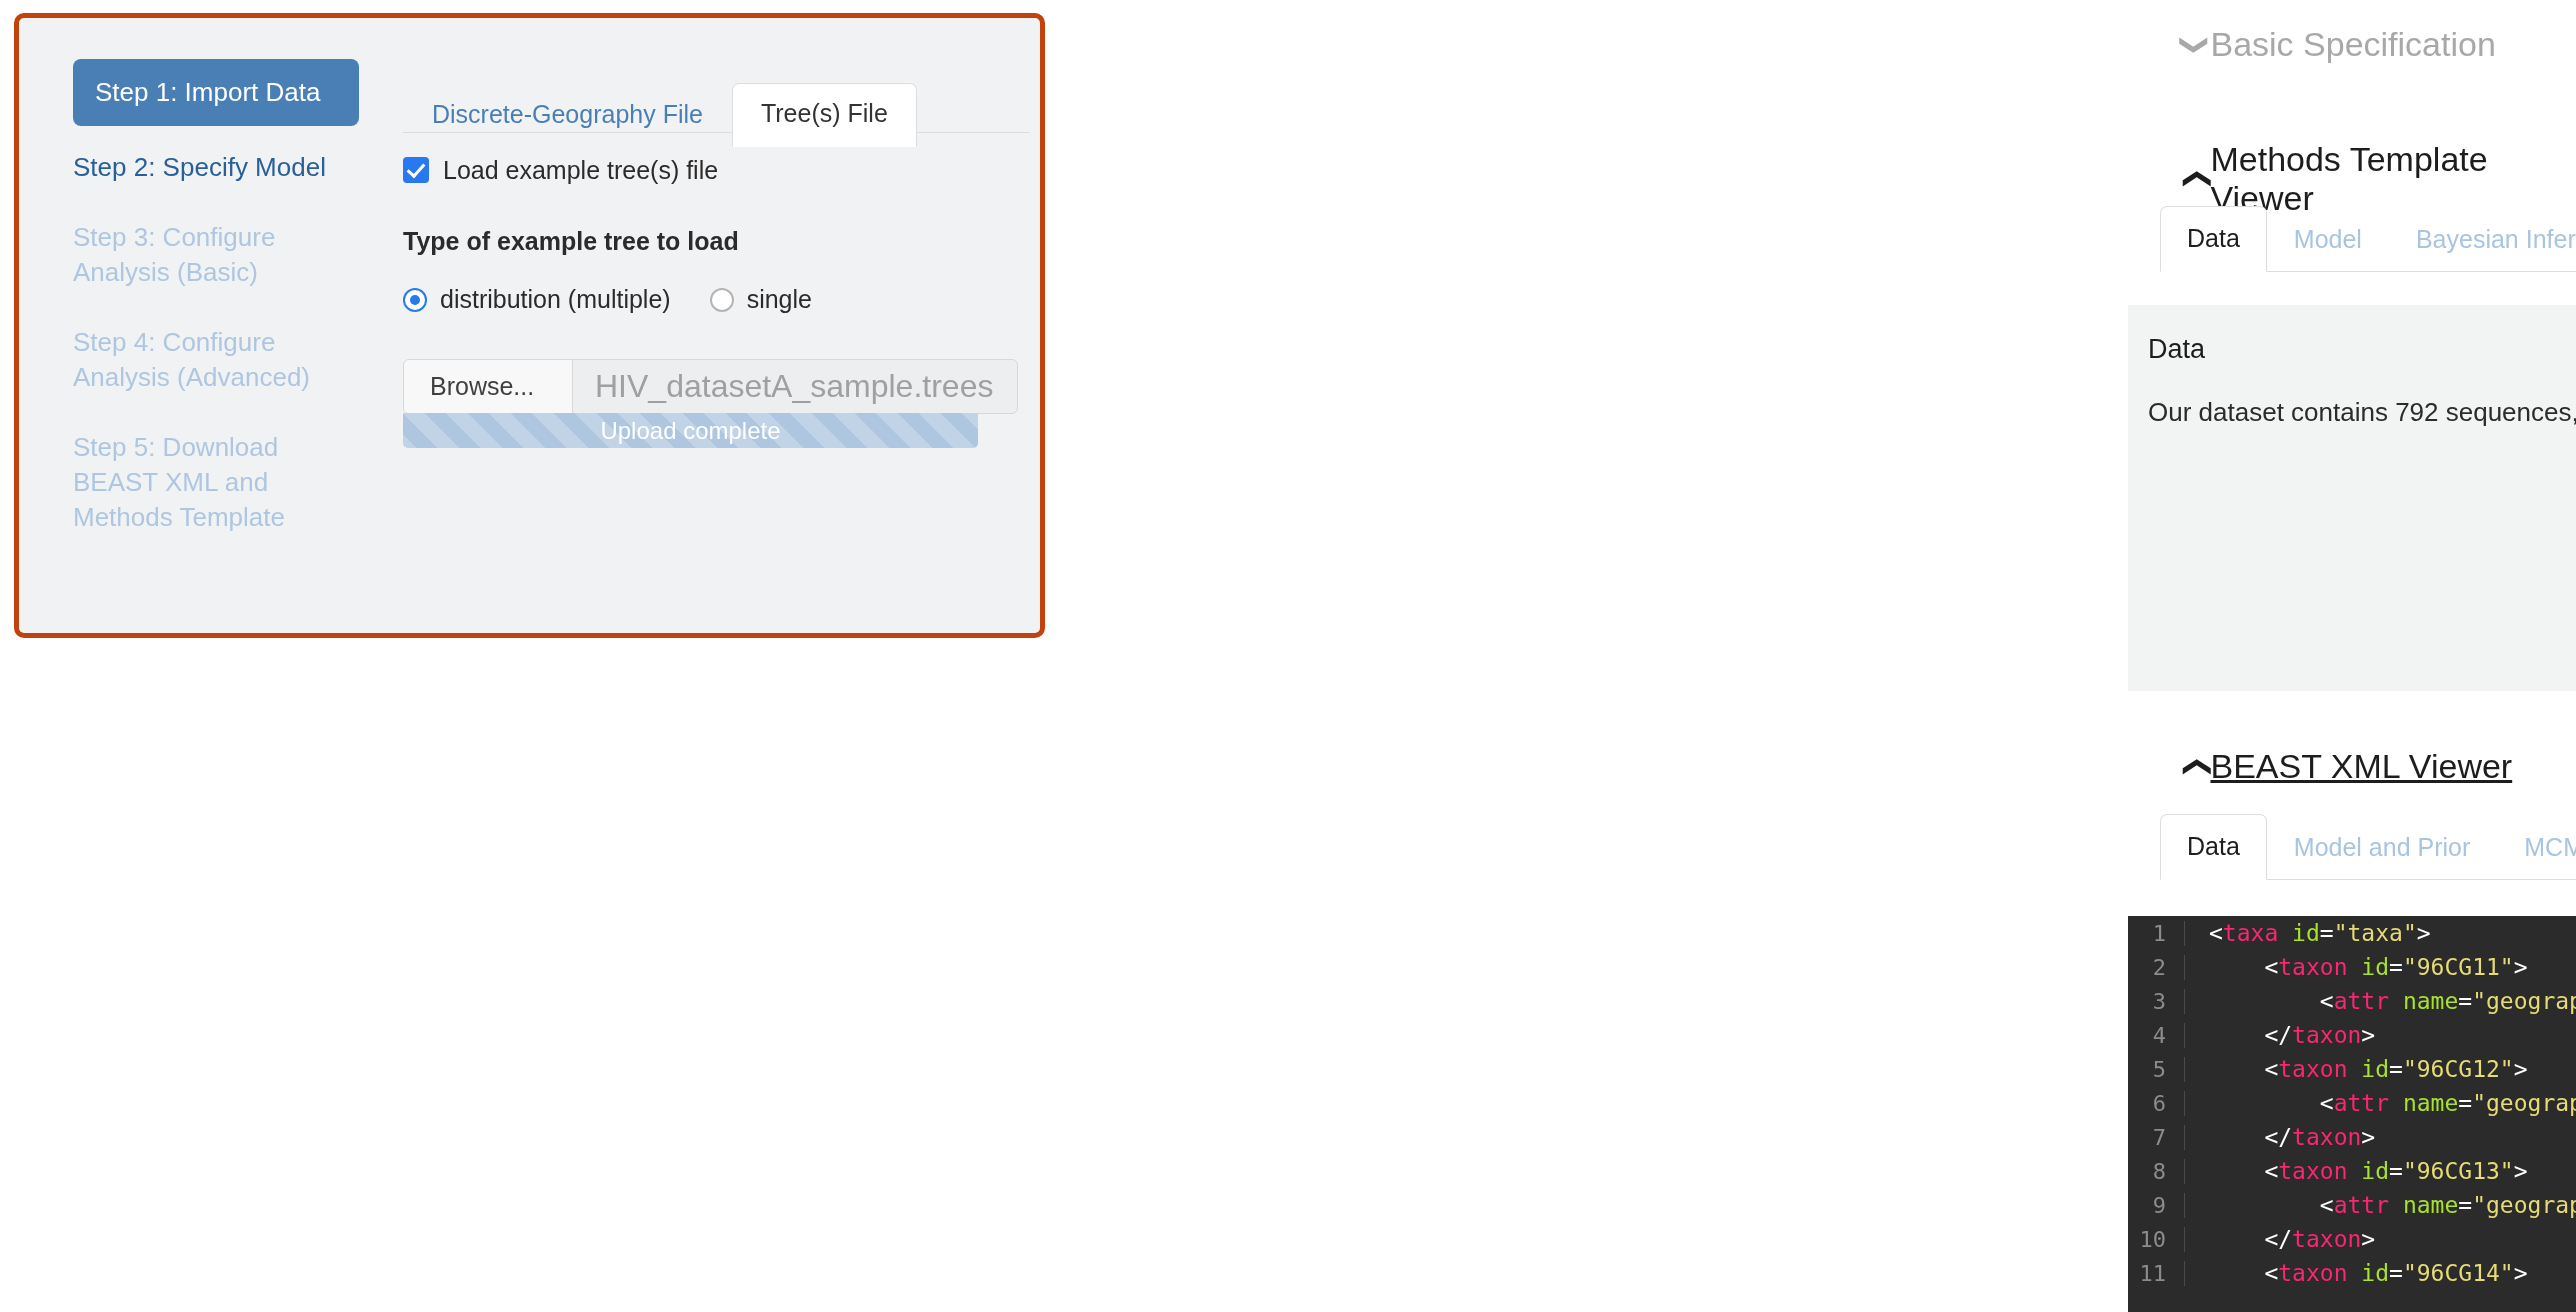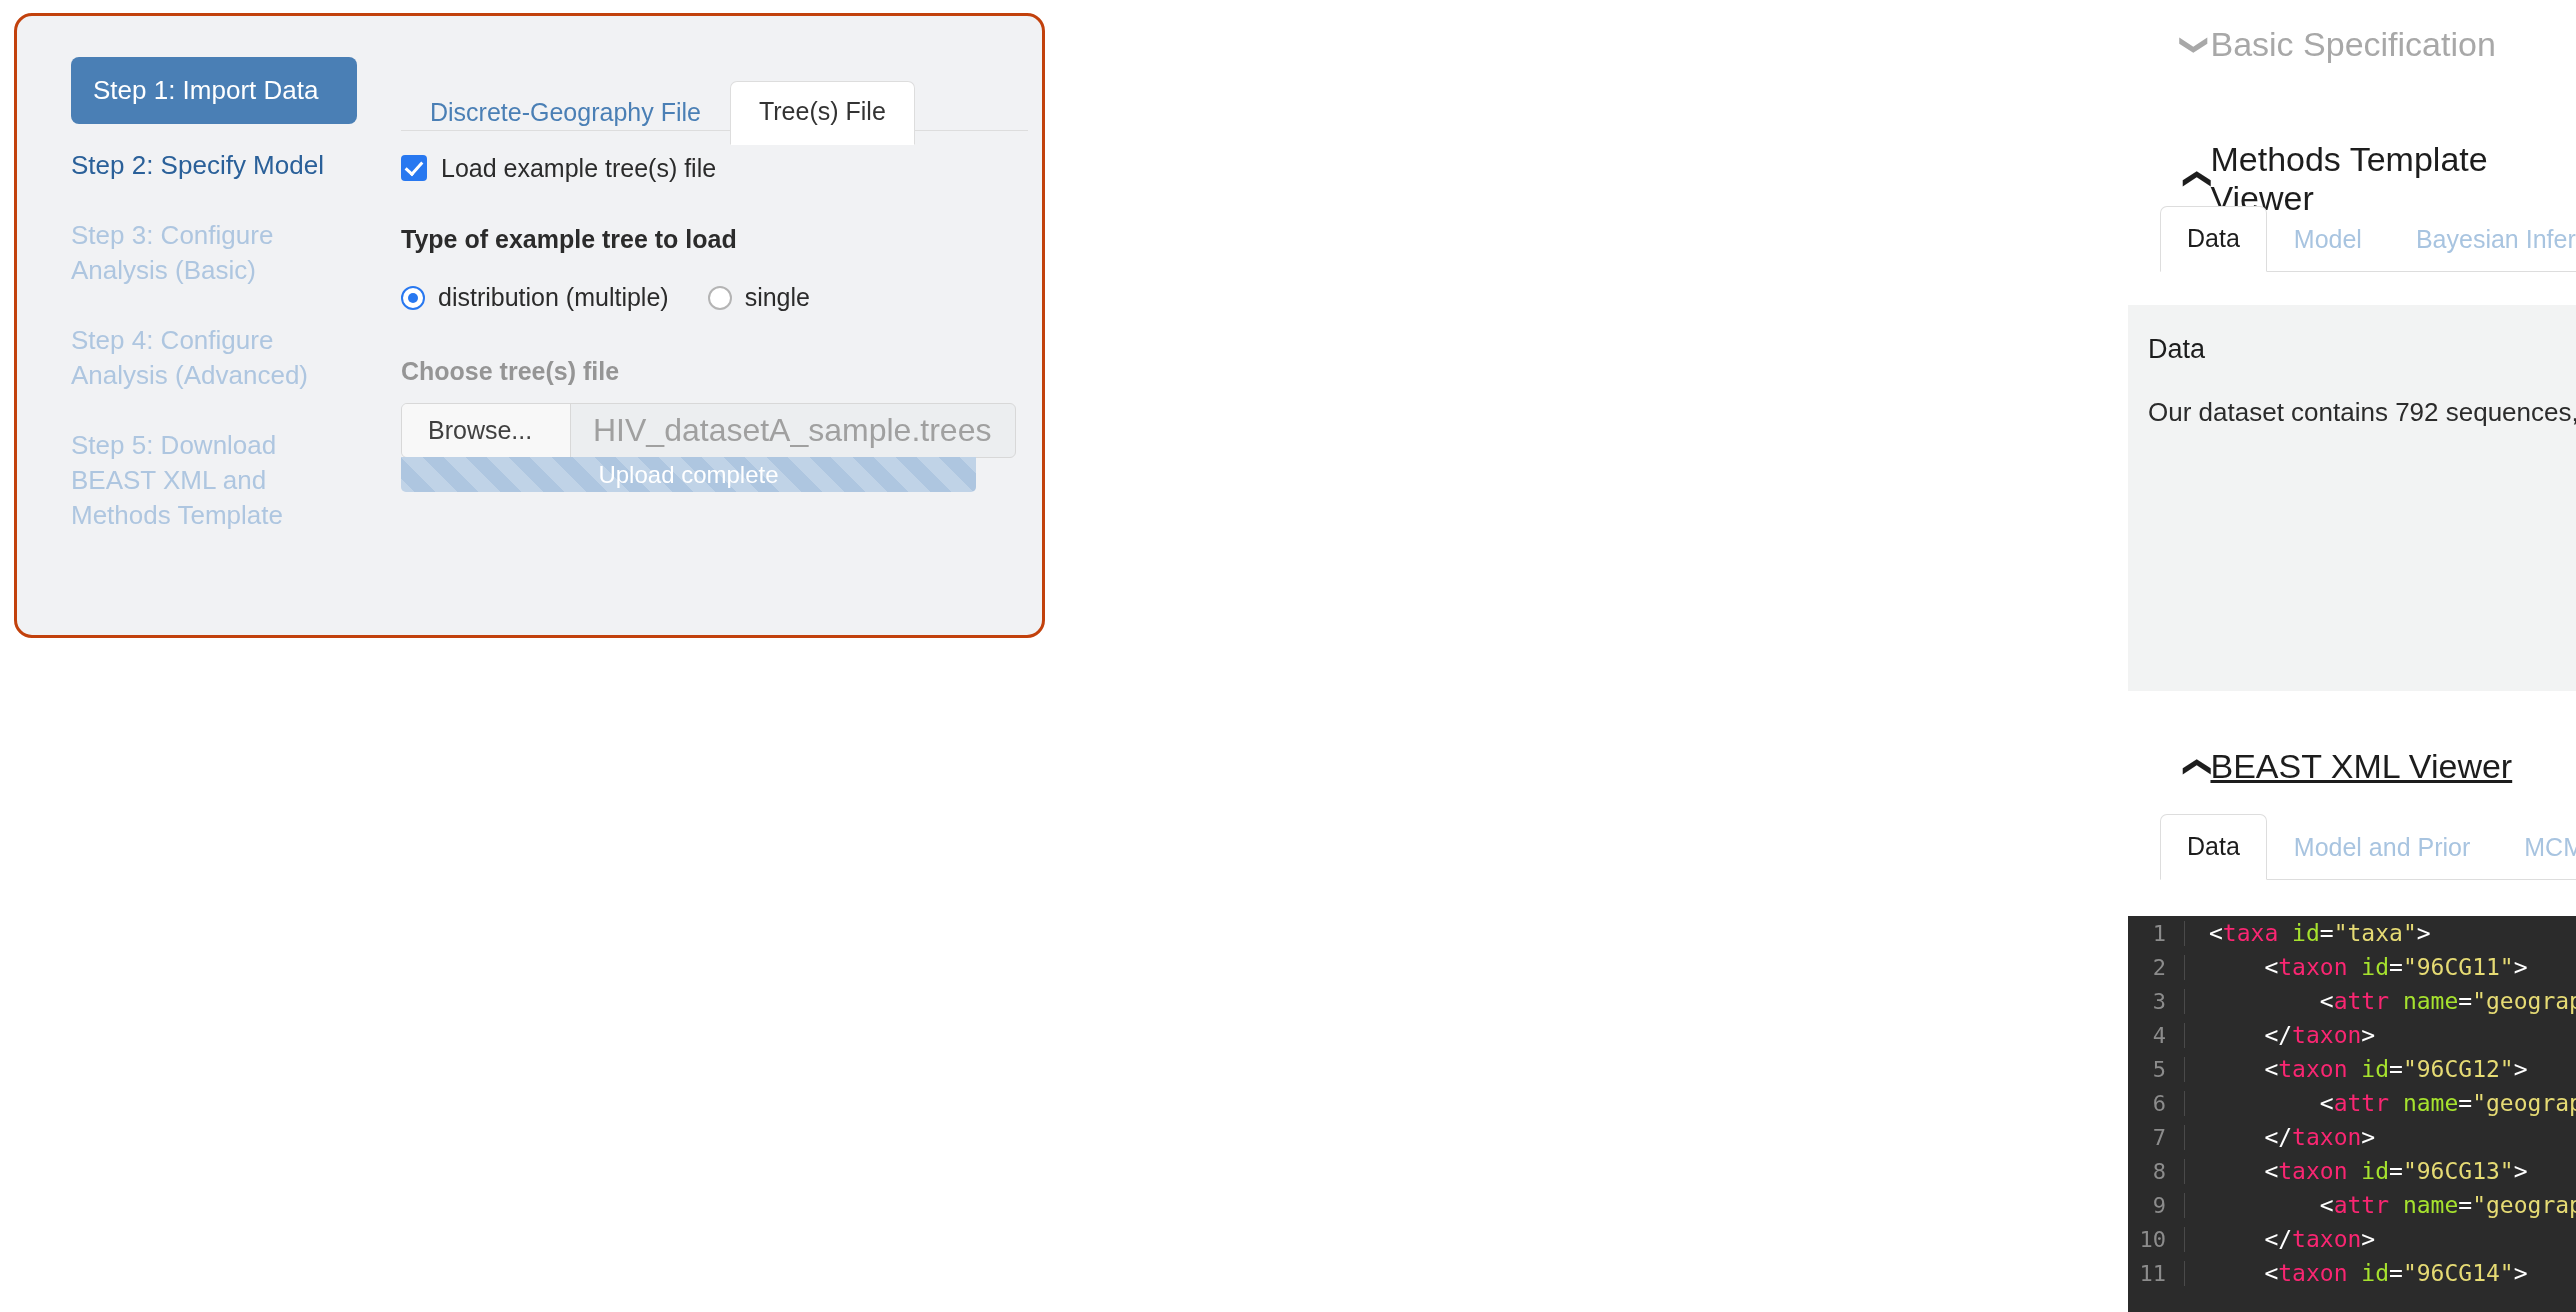--- a/index.html
+++ b/index.html
@@ -21,22 +21,22 @@
     left: 0; top: 0;
     width: 1064px; height: 1313px;
     background: #ffffff;
   }
 
   #wizard-card {
     position: absolute;
     left: 14px; top: 13px;
     width: 1031px; height: 625px;
     background: #f1f2f4;
-    border: 3px solid #c2410c;
-    border-radius: 18px;
+    border: 5px solid #c2410c;
+    border-radius: 10px;
   }
 
   
   #step-sidebar {
     position: absolute;
     left: 54px; top: 41px;
     width: 296px;
   }
   .step-item {
     font-size: 26px;
@@ -366,21 +366,20 @@
         <label class="radio-opt">
           <span class="rd sel"></span>
           <span class="rd-label">distribution (multiple)</span>
         </label>
         <label class="radio-opt">
           <span class="rd"></span>
           <span class="rd-label">single</span>
         </label>
       </div>
 
-      <div class="file-label">Choose tree(s) file</div>
 
       <div id="file-picker">
         <div id="browse-button">Browse...</div>
         <div id="file-name">HIV_datasetA_sample.trees</div>
       </div>
 
       <div id="upload-bar">
         <span>Upload complete</span>
       </div>
 

